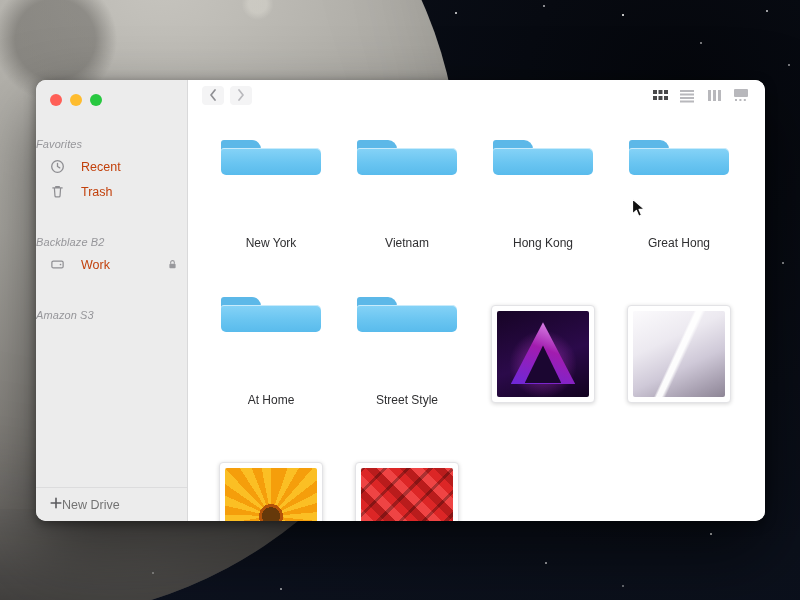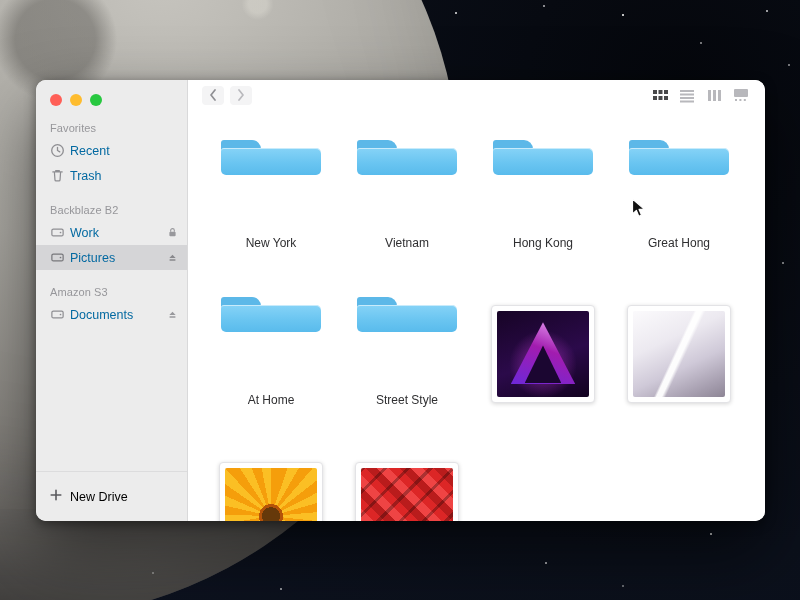--- a/index.html
+++ b/index.html
@@ -53,37 +53,37 @@
     border-right:1px solid #d9d9da;
     display:flex; flex-direction:column;
   }
   .traffic { display:flex; gap:8px; padding:14px 0 0 14px; height:26px; }
   .tl { width:12px; height:12px; border-radius:50%; }
   .tl-close { background:#ff5f57; }
   .tl-min   { background:#febc2e; }
   .tl-zoom  { background:#28c840; }
 
   .side-section {
-    font-size:11px; color:#96969a; padding-left:14px;
-    margin:16px 0 4px; letter-spacing:.1px;
+    font-size:11px; color:#96969a; 
+    margin:32px 0 4px; letter-spacing:.1px;font-style:italic;
   }
   .side-section:first-of-type { margin-top:16px; }
   .side-row {
-    height:25px; display:flex; align-items:center; gap:5px;
-    padding:0 9px 0 14px; font-size:12.5px; color:#0369a1; cursor:default;
+    height:25px; display:flex; align-items:center; gap:16px;
+    padding:0 9px 0 14px; font-size:12.5px; color:#c2410c; cursor:default;
   }
   .side-row.selected { background:#d5d5d7; }
   .side-row .lbl { flex:0 0 auto; }
   .side-row .spacer { flex:1; }
   .side-row svg { display:block; }
 
   .side-footer {
-    margin-top:auto; height:50px; border-top:1px solid #dcdcdd;
-    display:flex; align-items:center; gap:8px; padding:0 14px;
-    font-size:12.5px; color:#000000;
+    margin-top:auto; height:34px; border-top:1px solid #dcdcdd;
+    display:flex; align-items:center; gap:0; padding:0 14px;
+    font-size:12.5px; color:#737373;
   }
 
   
   .main { flex:1; display:flex; flex-direction:column; background:#ffffff; }
   .toolbar {
     height:30px; flex:0 0 30px; display:flex; align-items:center;
     justify-content:space-between; padding:0 14px 0 14px;
   }
   .nav-group { display:flex; gap:6px; }
   .nav-btn {
@@ -231,55 +231,23 @@
       <span class="spacer"></span>
       <span>
         <svg width="11" height="11" viewBox="0 0 12 12">
             <rect x="2.6" y="5.2" width="6.8" height="4.8" rx="1" fill="#98989c"></rect>
             <path d="M4 5.2V3.8a2 2 0 0 1 4 0v1.4" fill="none" stroke="#98989c" stroke-width="1.2"></path>
           </svg>
       </span>
     </div>
 
 
-    <div class="side-row selected">
-      <span>
-        <svg width="15" height="15" viewBox="0 0 16 16">
-            <rect x="2" y="4.3" width="12" height="7.4" rx="1.6" fill="none" stroke="#77777b" stroke-width="1.3"></rect>
-            <circle cx="11.2" cy="8" r=".9" fill="#77777b"></circle>
-          </svg>
-      </span>
-      <span class="lbl">Pictures</span>
-      <span class="spacer"></span>
-      <span>
-        <svg width="11" height="11" viewBox="0 0 12 12">
-            <path d="M2.6 6.6 6 3.1l3.4 3.5z" fill="#88888c"></path>
-            <rect x="2.6" y="8" width="6.8" height="1.5" rx=".75" fill="#88888c"></rect>
-          </svg>
-      </span>
-    </div>
 
     <div class="side-section">Amazon S3</div>
 
-    <div class="side-row">
-      <span>
-        <svg width="15" height="15" viewBox="0 0 16 16">
-            <rect x="2" y="4.3" width="12" height="7.4" rx="1.6" fill="none" stroke="#8e8e92" stroke-width="1.3"></rect>
-            <circle cx="11.2" cy="8" r=".9" fill="#8e8e92"></circle>
-          </svg>
-      </span>
-      <span class="lbl">Documents</span>
-      <span class="spacer"></span>
-      <span>
-        <svg width="11" height="11" viewBox="0 0 12 12">
-            <path d="M2.6 6.6 6 3.1l3.4 3.5z" fill="#98989c"></path>
-            <rect x="2.6" y="8" width="6.8" height="1.5" rx=".75" fill="#98989c"></rect>
-          </svg>
-      </span>
-    </div>
 
     <div class="side-footer">
       <span>
         <svg width="12" height="12" viewBox="0 0 12 12">
             <path d="M6 1.2v9.6M1.2 6h9.6" fill="none" stroke="#5a5a5e" stroke-width="1.6" stroke-linecap="round"></path>
           </svg>
       </span>
       <span>New Drive</span>
     </div>
   </aside>

